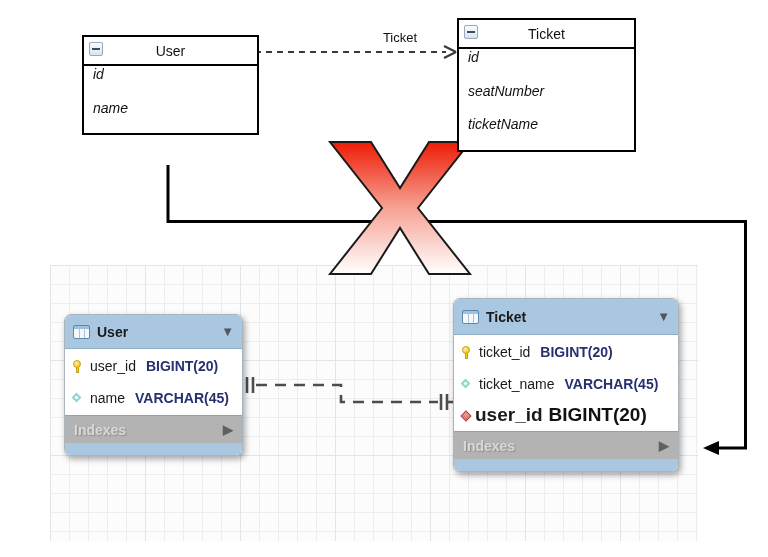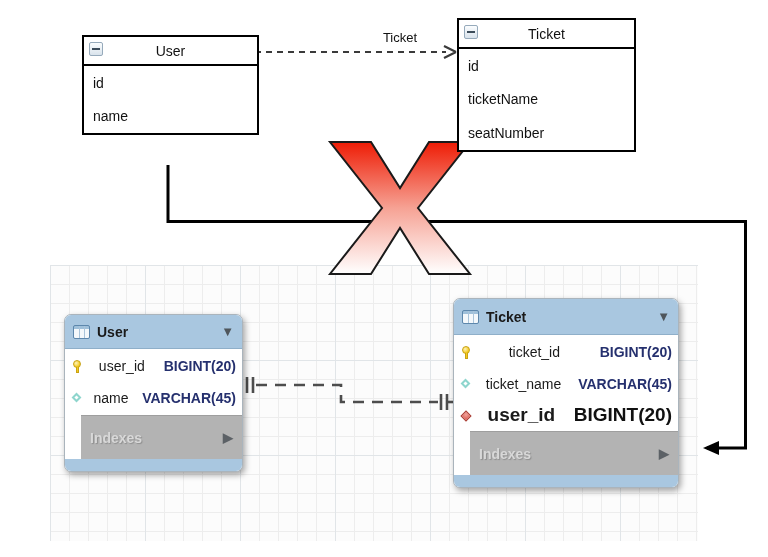--- a/index.html
+++ b/index.html
@@ -32,21 +32,21 @@
     position:relative;height:27px;border-bottom:2px solid #000;
     display:flex;align-items:center;justify-content:center;
   }
   .minus-btn{
     position:absolute;left:5px;top:5px;width:14px;height:14px;
     border:1px solid #96aabb;border-radius:2px;
     background:linear-gradient(#fbfdfe,#d9e3ec);
     display:flex;align-items:center;justify-content:center;box-sizing:border-box;
   }
   .minus-line{width:8px;height:2px;background:#3c4c5a;}
-  .uml-field{height:33.5px;display:flex;align-items:center;padding-left:9px;}
+  .uml-field{height:33.5px;display:flex;align-items:flex-start;padding-left:9px;font-style:italic;}
   .uml-field.bold{font-weight:bold;}
   
   .arrow-label{
     position:absolute;left:368px;top:30px;width:64px;text-align:center;
     font-size:13px;color:#111;z-index:10;
   }
   
   .db-table{
     position:absolute;z-index:10;border-radius:7px;background:#fff;
     border:1px solid #aab4bc;
@@ -62,21 +62,21 @@
   .db-table.ticket .db-header{height:35px;}
   .table-icon{
     width:17px;height:14px;box-sizing:border-box;
     border:1px solid #5d87ac;border-radius:2px;
     background:
       linear-gradient(90deg, transparent 5px, #aac4da 5px, #aac4da 6px, transparent 6px, transparent 10px, #aac4da 10px, #aac4da 11px, transparent 11px),
       linear-gradient(#9fc0da 3px, #f4f8fb 3px);
   }
   .caret-down{margin-left:auto;color:#4f565c;font-size:13px;line-height:1;}
   .db-rows{background:#fff;padding:1px 0;}
-  .db-row{display:flex;align-items:center;gap:6px;padding:0 6px;height:32px;white-space:nowrap;justify-content:space-between;}
+  .db-row{display:flex;align-items:center;gap:6px;padding:0 6px;height:32px;white-space:nowrap;}
   .db-row.big{height:30px;font-size:19px;font-weight:bold;gap:2px;}
   .col-type{color:#25306e;margin-left:4px;font-weight:bold;}
   .db-row.big .col-type{color:#111;}
   .icon{width:13px;height:15px;position:relative;flex:0 0 13px;}
   .icon.key::before{
     content:"";position:absolute;left:2px;top:1px;width:8px;height:8px;border-radius:50%;
     box-sizing:border-box;background:radial-gradient(circle at 35% 35%,#fff3b8,#f3c91e 70%);
     border:1px solid #c9a213;
   }
   .icon.key::after{
@@ -87,22 +87,22 @@
     content:"";position:absolute;left:2px;top:3px;width:7px;height:7px;
     transform:rotate(45deg);background:#fff;border:2px solid #8ed5cd;box-sizing:border-box;
   }
   .icon.diamond-red::before{
     content:"";position:absolute;left:2px;top:4px;width:8px;height:8px;
     transform:rotate(45deg);background:radial-gradient(circle at 35% 35%,#f0a49b,#d9534a);
     border:1px solid #a93a30;box-sizing:border-box;
   }
   .db-footer{
     background:#b3b3b3;border-top:1px solid #9e9e9e;height:27px;
-    display:flex;align-items:center;padding:8px 9px;
-    font-weight:bold;color:#d8d8d8;text-shadow:1px 1px 1px #8f8f8f;margin-left:16px;
+    display:flex;align-items:center;padding:0 9px;
+    font-weight:bold;color:#d8d8d8;text-shadow:1px 1px 1px #8f8f8f;
   }
   .caret-right{margin-left:auto;color:#5c6166;font-size:13px;line-height:1;text-shadow:none;}
   .db-strip{background:#a9c7e0;height:12px;}
 </style>
 </head>
 <body>
 
 <div class="grid-canvas"></div>
 
 <svg class="overlay" width="768" height="557" viewBox="0 0 768 557">
@@ -163,25 +163,25 @@
     </span>
     <span>Ticket</span>
   </div>
   <div>
 
       <div class="uml-field">
         <span>id</span>
       </div>
 
       <div class="uml-field">
+        <span>seatNumber</span>
+      </div>
+
+      <div class="uml-field">
         <span>ticketName</span>
-      </div>
-
-      <div class="uml-field">
-        <span>seatNumber</span>
       </div>
     </div>
 </div>
 
 <div class="arrow-label">Ticket</div>
 
 <div class="db-table user" style="left:64px;top:314px;width:177px;">
   <div class="db-header">
     <span class="table-icon"></span>
     <span>User</span>

